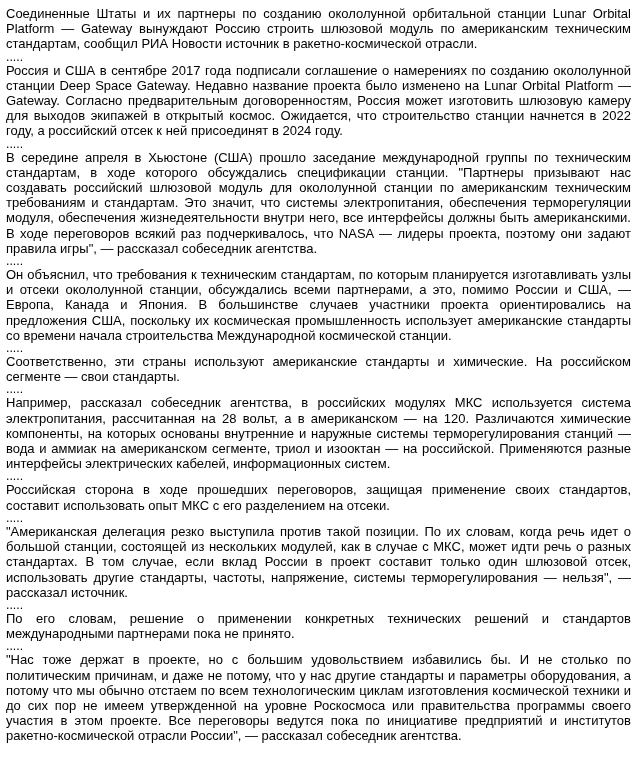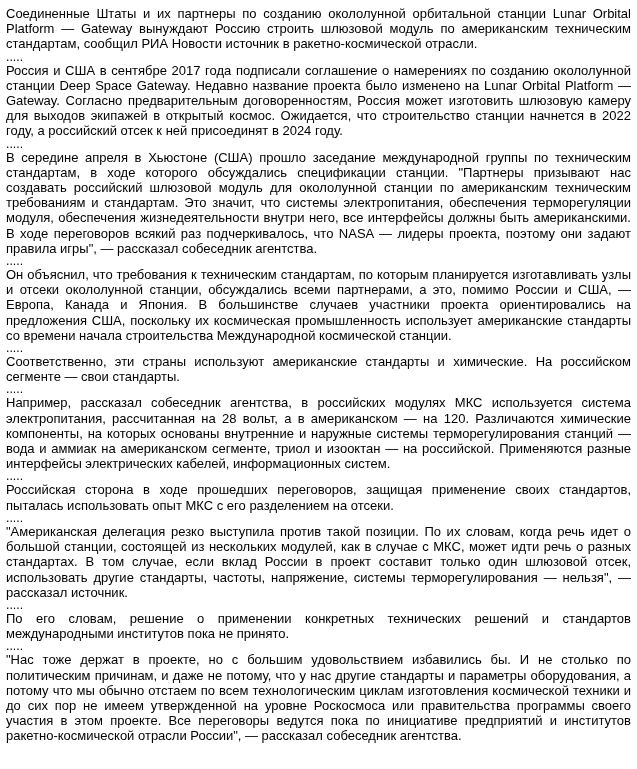--- a/index.html
+++ b/index.html
@@ -51,24 +51,24 @@
 
   <p class="para">Он объяснил, что требования к техническим стандартам, по которым планируется изготавливать узлы и отсеки окололунной станции, обсуждались всеми партнерами, а это, помимо России и США, — Европа, Канада и Япония. В большинстве случаев участники проекта ориентировались на предложения США, поскольку их космическая промышленность использует американские стандарты со времени начала строительства Международной космической станции.</p>
   <div class="sep">.....</div>
 
   <p class="para">Соответственно, эти страны используют американские стандарты и химические. На российском сегменте — свои стандарты.</p>
   <div class="sep">.....</div>
 
   <p class="para">Например, рассказал собеседник агентства, в российских модулях МКС используется система электропитания, рассчитанная на 28 вольт, а в американском — на 120. Различаются химические компоненты, на которых основаны внутренние и наружные системы терморегулирования станций — вода и аммиак на американском сегменте, триол и изооктан — на российской. Применяются разные интерфейсы электрических кабелей, информационных систем.</p>
   <div class="sep">.....</div>
 
-  <p class="para">Российская сторона в ходе прошедших переговоров, защищая применение своих стандартов, пыталась использовать опыт МКС с его разделением на отсеки.</p>
+  <p class="para">Российская сторона в ходе прошедших переговоров, защищая применение своих стандартов, составит использовать опыт МКС с его разделением на отсеки.</p>
   <div class="sep">.....</div>
 
   <p class="para">"Американская делегация резко выступила против такой позиции. По их словам, когда речь идет о большой станции, состоящей из нескольких модулей, как в случае с МКС, может идти речь о разных стандартах. В том случае, если вклад России в проект составит только один шлюзовой отсек, использовать другие стандарты, частоты, напряжение, системы терморегулирования — нельзя", — рассказал источник.</p>
   <div class="sep">.....</div>
 
-  <p class="para">По его словам, решение о применении конкретных технических решений и стандартов международными институтов пока не принято.</p>
+  <p class="para">По его словам, решение о применении конкретных технических решений и стандартов международными партнерами пока не принято.</p>
   <div class="sep">.....</div>
 
   <p class="para">"Нас тоже держат в проекте, но с большим удовольствием избавились бы. И не столько по политическим причинам, и даже не потому, что у нас другие стандарты и параметры оборудования, а потому что мы обычно отстаем по всем технологическим циклам изготовления космической техники и до сих пор не имеем утвержденной на уровне Роскосмоса или правительства программы своего участия в этом проекте. Все переговоры ведутся пока по инициативе предприятий и институтов ракетно-космической отрасли России", — рассказал собеседник агентства.</p>
 
 </div>
 
 </body></html>

